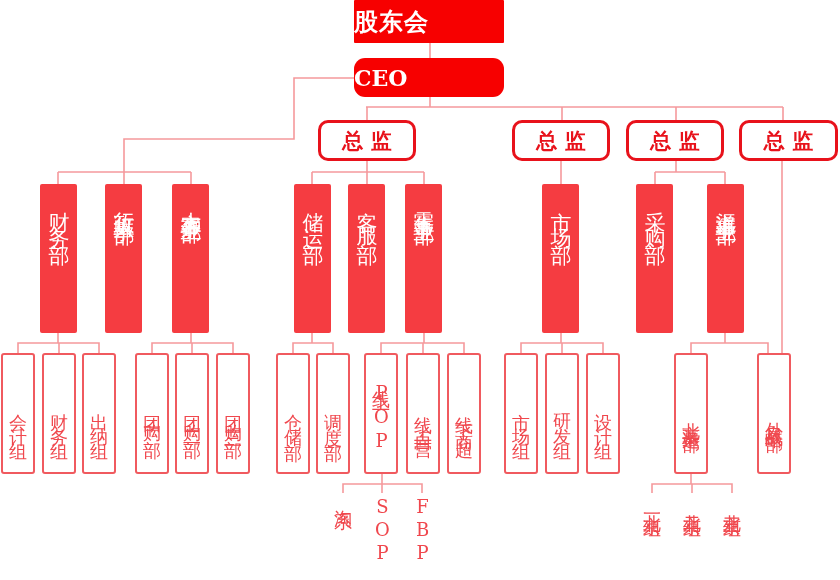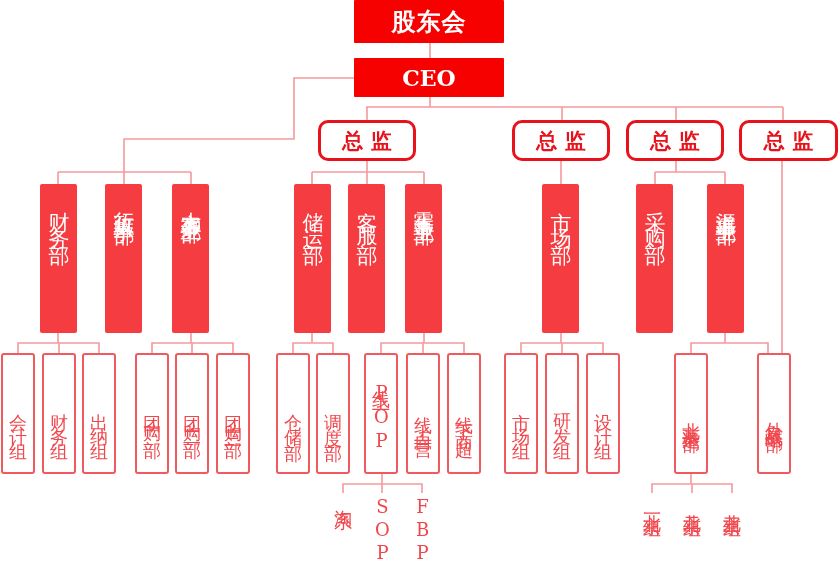--- a/index.html
+++ b/index.html
@@ -12,23 +12,23 @@
     --team-red: #f0474d;
     --team-border: #f05a5f;
     --line: #f5999c;
   }
   #connectors { position: absolute; left: 0; top: 0; width: 840px; height: 580px; }
   #connectors line, #connectors polyline { stroke: var(--line); stroke-width: 1.6; fill: none; }
 
   .node { position: absolute; box-sizing: border-box; }
 
   .top { background: var(--top-red); color: #fff; font-weight: bold;
-         display: flex; align-items: center; justify-content: center; border-radius: 1px; }
+         display: flex; align-items: center; border-radius: 1px; }
   .top.board { left: 354px; top: 0; width: 150px; height: 43px; font-size: 24px; letter-spacing: 1px; }
-  .top.ceo { left: 354px; top: 58px; width: 150px; height: 39px; font-size: 22px; }
+  .top.ceo { left: 354px; top: 58px; width: 150px; height: 39px; font-size: 22px; border-radius: 11px; }
 
   .director { top: 120px; height: 41px; width: 98px; background: #fff;
               border: 3px solid var(--director-red); border-radius: 10px;
               color: var(--director-red); font-weight: bold; font-size: 21px;
               display: flex; align-items: center; justify-content: center; white-space: pre; }
 
   .dept { top: 184px; width: 37px; height: 149px; background: var(--dept-fill);
           border-radius: 2px; color: #fff; font-size: 21px;
           display: flex; justify-content: center; align-items: flex-start; padding-top: 11px; }
 

